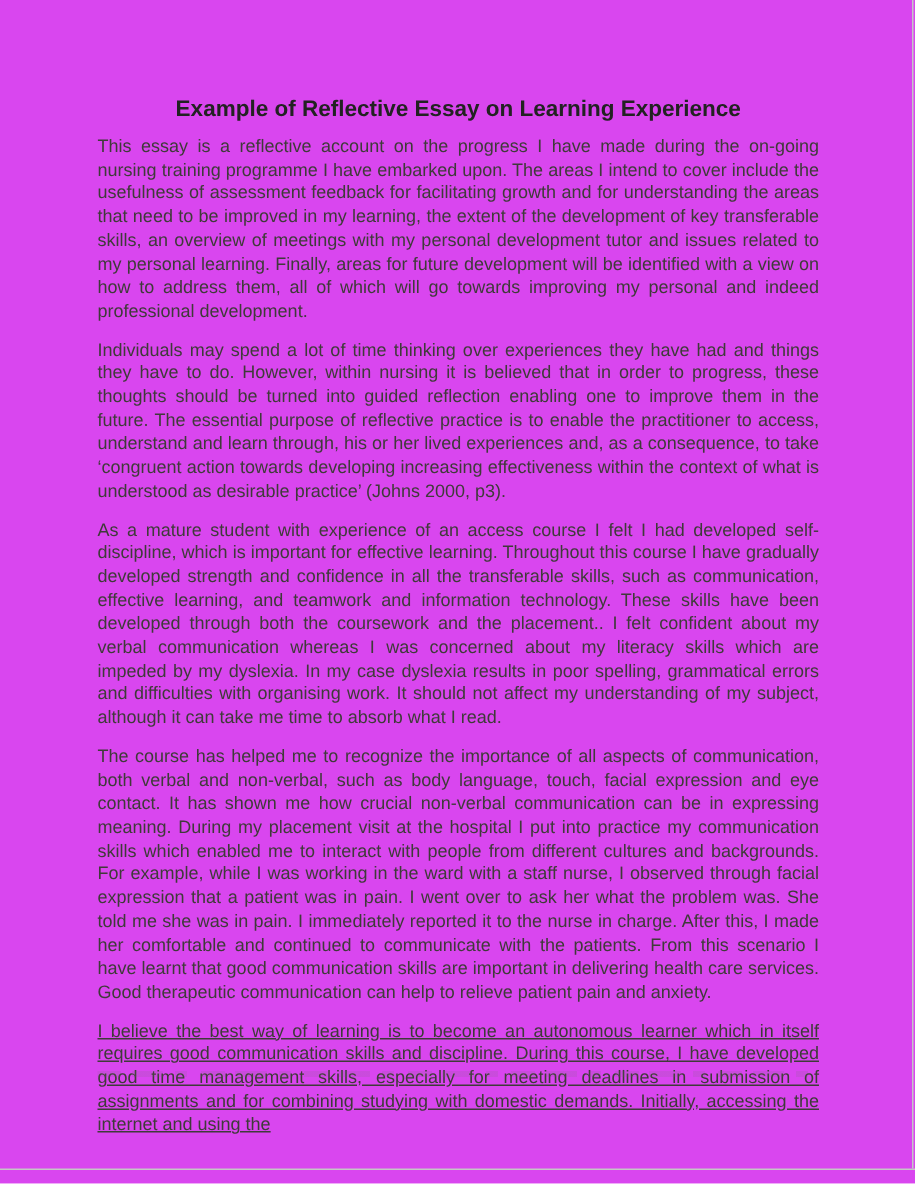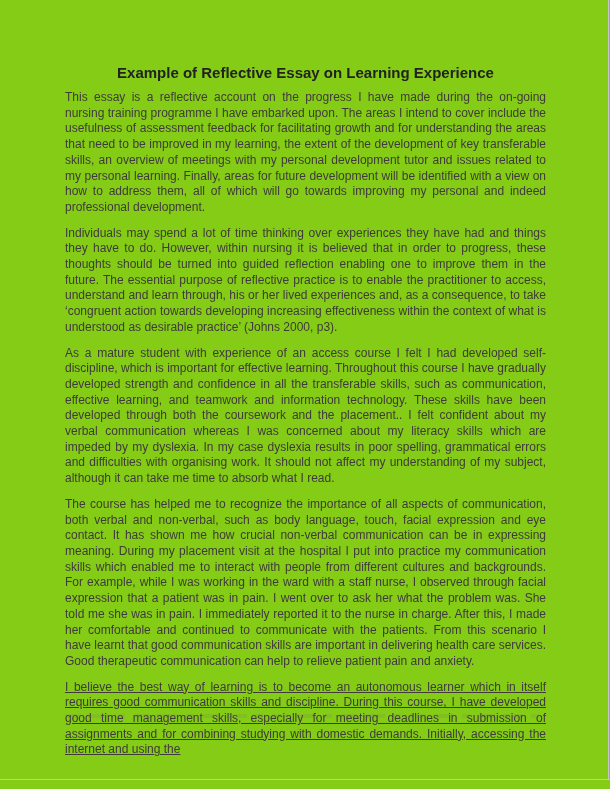--- a/index.html
+++ b/index.html
@@ -8,21 +8,21 @@
     width: 610px;
     height: 789px;
     overflow: hidden;
     background: #ffffff;
     font-family: "Liberation Sans", "DejaVu Sans", sans-serif;
   }
   .page {
     position: relative;
     width: 610px;
     height: 789px;
-    background: #84cc16;
+    background: #d946ef;
   }
   
   .sheet-edge-right {
     position: absolute;
     top: 0;
     right: 1px;
     width: 1px;
     height: 779px;
     background: #c6c6c6;
   }

